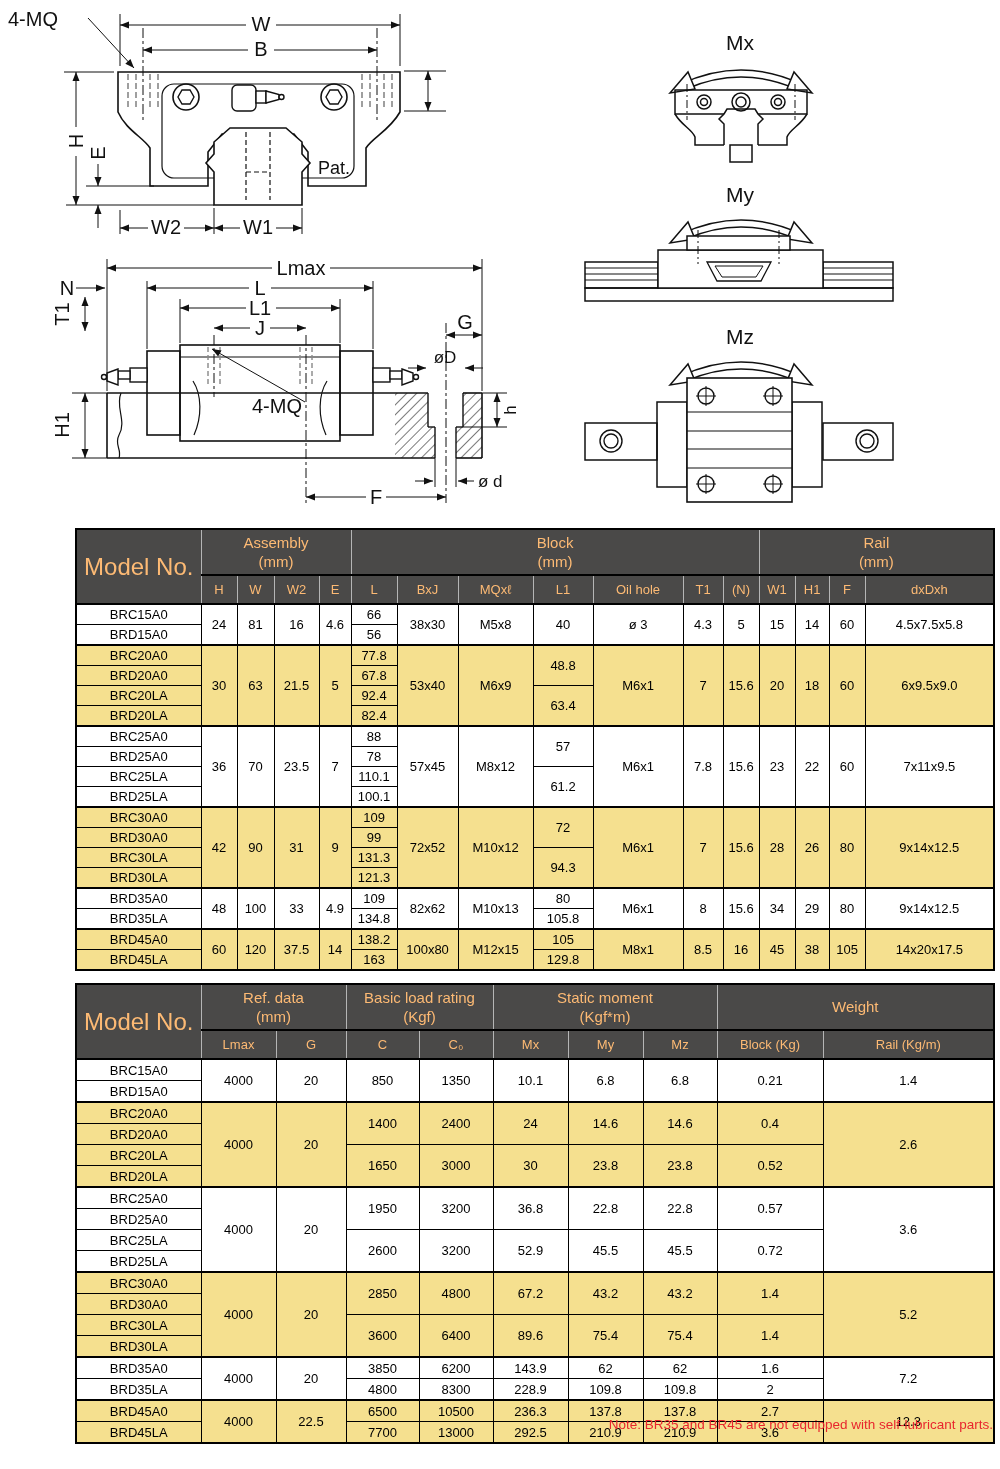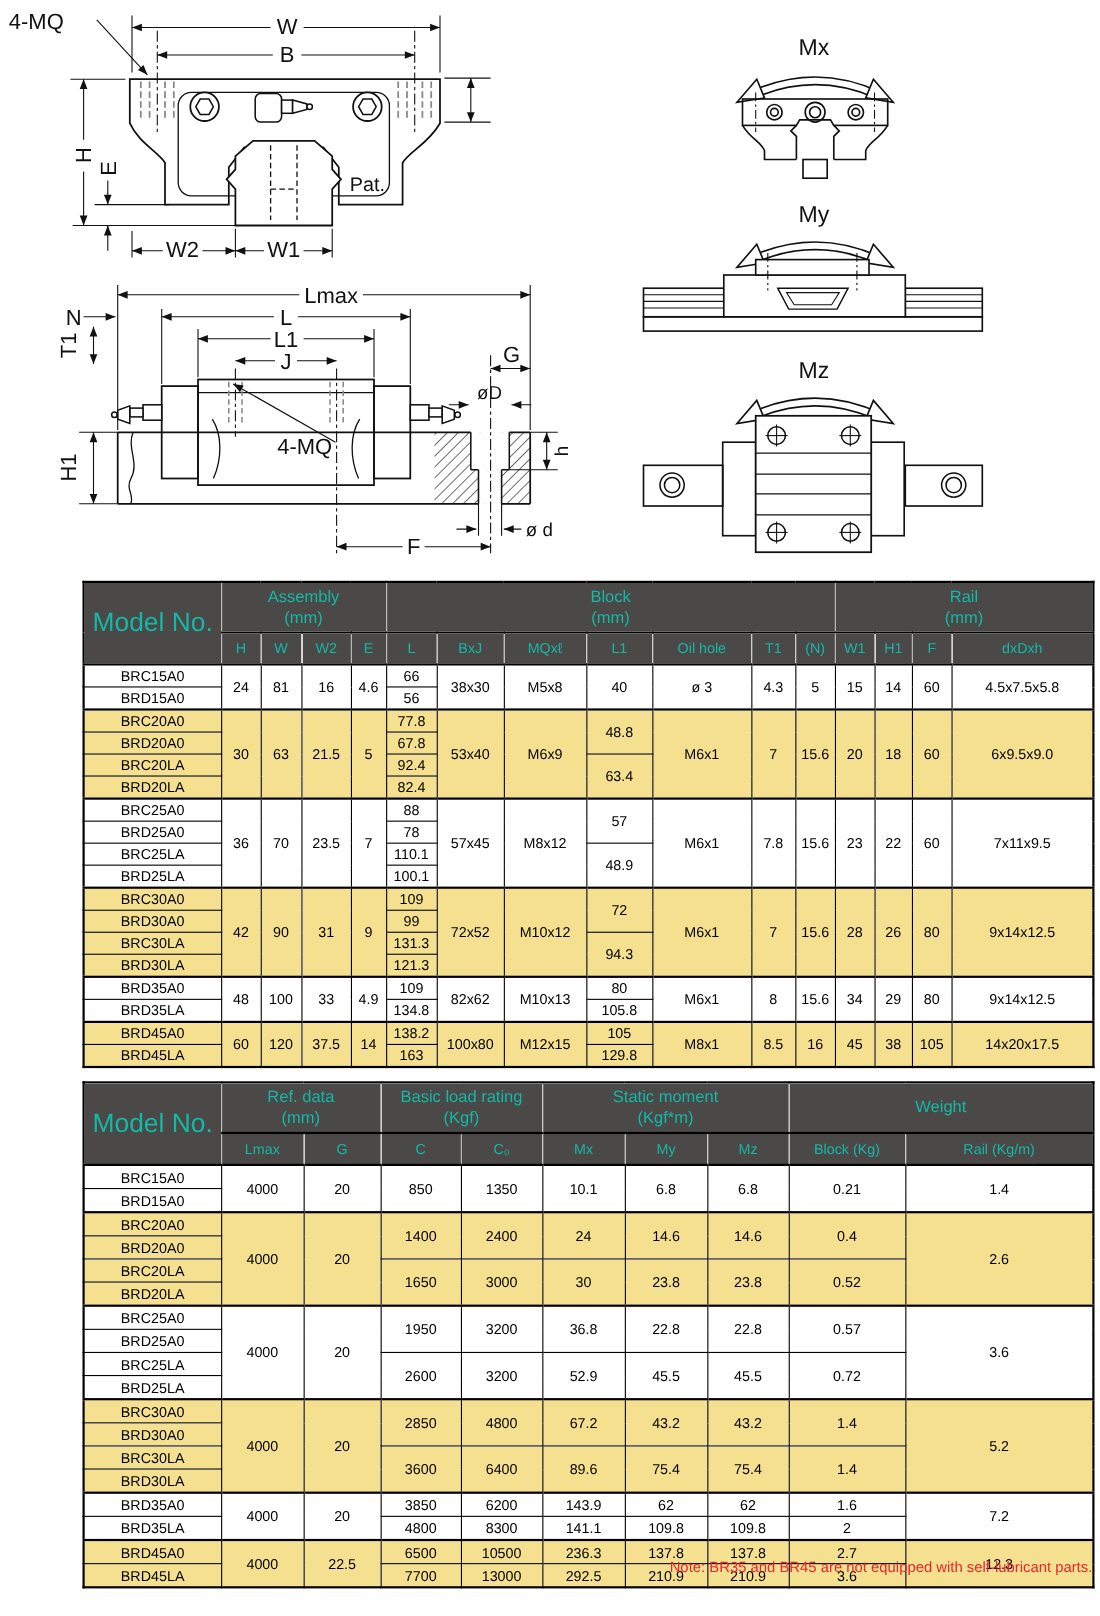--- a/index.html
+++ b/index.html
@@ -13,21 +13,21 @@
   .dim-t{font-size:20px;}
   .dim-s{font-size:17px;}
 
   .tbl-wrap{position:absolute;left:75px;width:918px;}
   #t1-wrap{top:528px;}
   #t2-wrap{top:983px;}
   table.spec{border-collapse:collapse;table-layout:fixed;width:918px;
              border:2px solid #000;}
   table.spec th,table.spec td{padding:0;text-align:center;vertical-align:middle;
              overflow:hidden;white-space:nowrap;}
-  table.spec thead th{background:#4a4948;color:#14b8a6;border:1px solid #b5b5b5;
+  table.spec thead th{background:#4a4948;color:#fdba74;border:1px solid #b5b5b5;
              border-bottom:2px solid #000;font-weight:normal;}
   th.model-h{font-size:24px;}
   th.group-h{font-size:15px;height:44px;line-height:1.3;}
   th.col-h{font-size:13px;font-weight:bold;height:27px;}
   table.spec td{border:1px solid #000;font-size:13px;background:#fff;color:#000;}
   #t1-wrap td{height:19px;}
   #t2-wrap td{height:20px;}
   td.model-cell{font-weight:normal;}
   tr.shaded td{background:#f5e08f;}
   tr.group-start td{border-top:2px solid #000;}
@@ -439,21 +439,21 @@
             <td rowspan="4">60</td>
             <td rowspan="4">7x11x9.5</td>
           </tr>
           <tr>
             <td class="model-cell">BRD25A0</td>
             <td rowspan="1">78</td>
           </tr>
           <tr>
             <td class="model-cell">BRC25LA</td>
             <td rowspan="1">110.1</td>
-            <td rowspan="2">48.9</td>
+            <td rowspan="2">61.2</td>
           </tr>
           <tr>
             <td class="model-cell">BRD25LA</td>
             <td rowspan="1">100.1</td>
           </tr>
           <tr class="shaded group-start">
             <td class="model-cell">BRC30A0</td>
             <td rowspan="4">42</td>
             <td rowspan="4">90</td>
             <td rowspan="4">31</td>
@@ -684,21 +684,21 @@
             <td rowspan="1">143.9</td>
             <td rowspan="1">62</td>
             <td rowspan="1">62</td>
             <td rowspan="1">1.6</td>
             <td rowspan="2">7.2</td>
           </tr>
           <tr>
             <td class="model-cell">BRD35LA</td>
             <td rowspan="1">4800</td>
             <td rowspan="1">8300</td>
-            <td rowspan="1">141.1</td>
+            <td rowspan="1">228.9</td>
             <td rowspan="1">109.8</td>
             <td rowspan="1">109.8</td>
             <td rowspan="1">2</td>
           </tr>
           <tr class="shaded group-start">
             <td class="model-cell">BRD45A0</td>
             <td rowspan="2">4000</td>
             <td rowspan="2">22.5</td>
             <td rowspan="1">6500</td>
             <td rowspan="1">10500</td>

